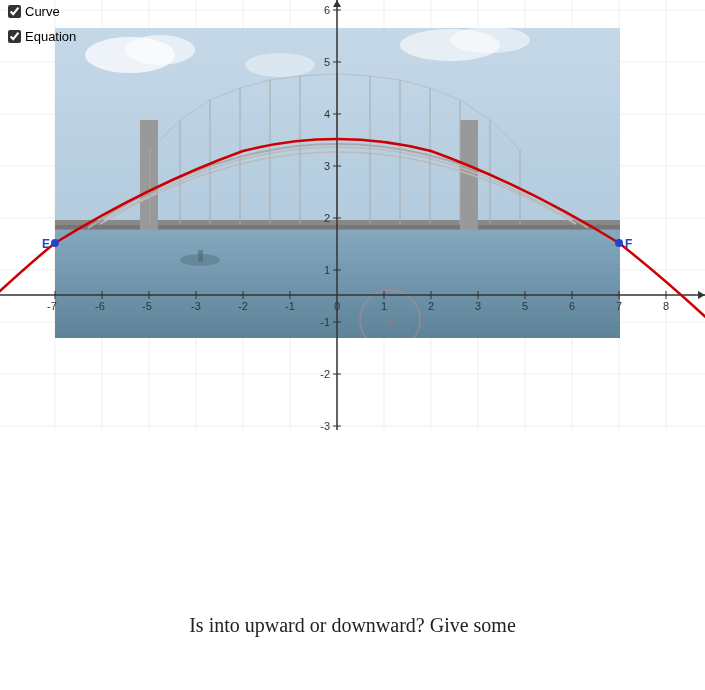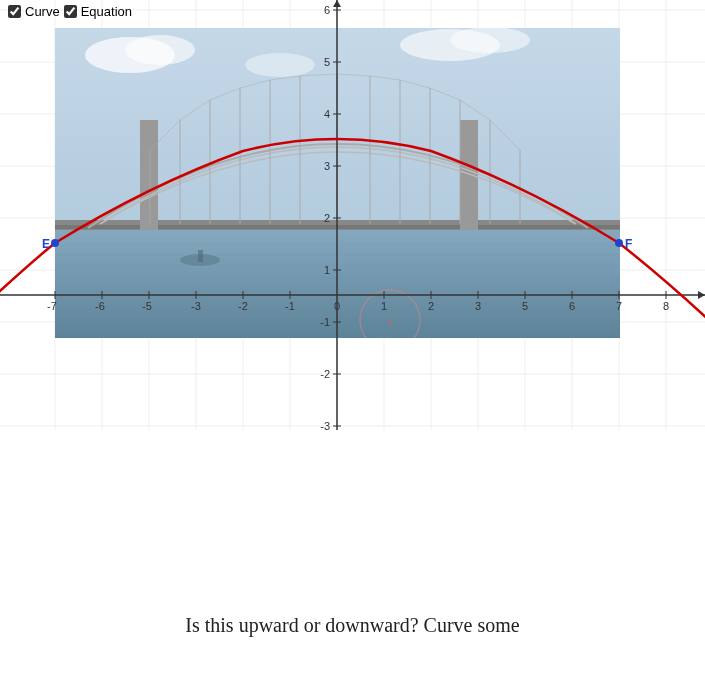--- a/index.html
+++ b/index.html
@@ -10,22 +10,22 @@
       font-family: Arial, sans-serif;
       overflow: hidden;
     }
 
     .top-checkboxes {
       position: absolute;
       top: 4px;
       left: 8px;
       z-index: 10;
       display: flex;
-      flex-direction: row;
-      gap: 4px;
+      flex-direction: column;
+      gap: 10px;
     }
 
     .checkbox-item {
       display: flex;
       align-items: center;
       gap: 4px;
       font-size: 13px;
       color: #000;
     }
 
@@ -276,15 +276,15 @@
   <circle cx="55" cy="243" r="4" fill="#2244cc"></circle>
   <text x="42" y="248" font-size="12" fill="#2244cc" font-weight="bold">E</text>
 
   <circle cx="619" cy="243" r="4" fill="#2244cc"></circle>
   <text x="625" y="248" font-size="12" fill="#2244cc" font-weight="bold">F</text>
 
 </svg>
 
 <div style="position: absolute; bottom: 20px; left: 0; right: 0; text-align: center;">
   <p class="question-text">
-    <span>Is this upward or downward? Curve some</span><br>
+    <span>Is into upward or downward? Give some</span><br>
   </p>
 </div>
 
 </body></html>

